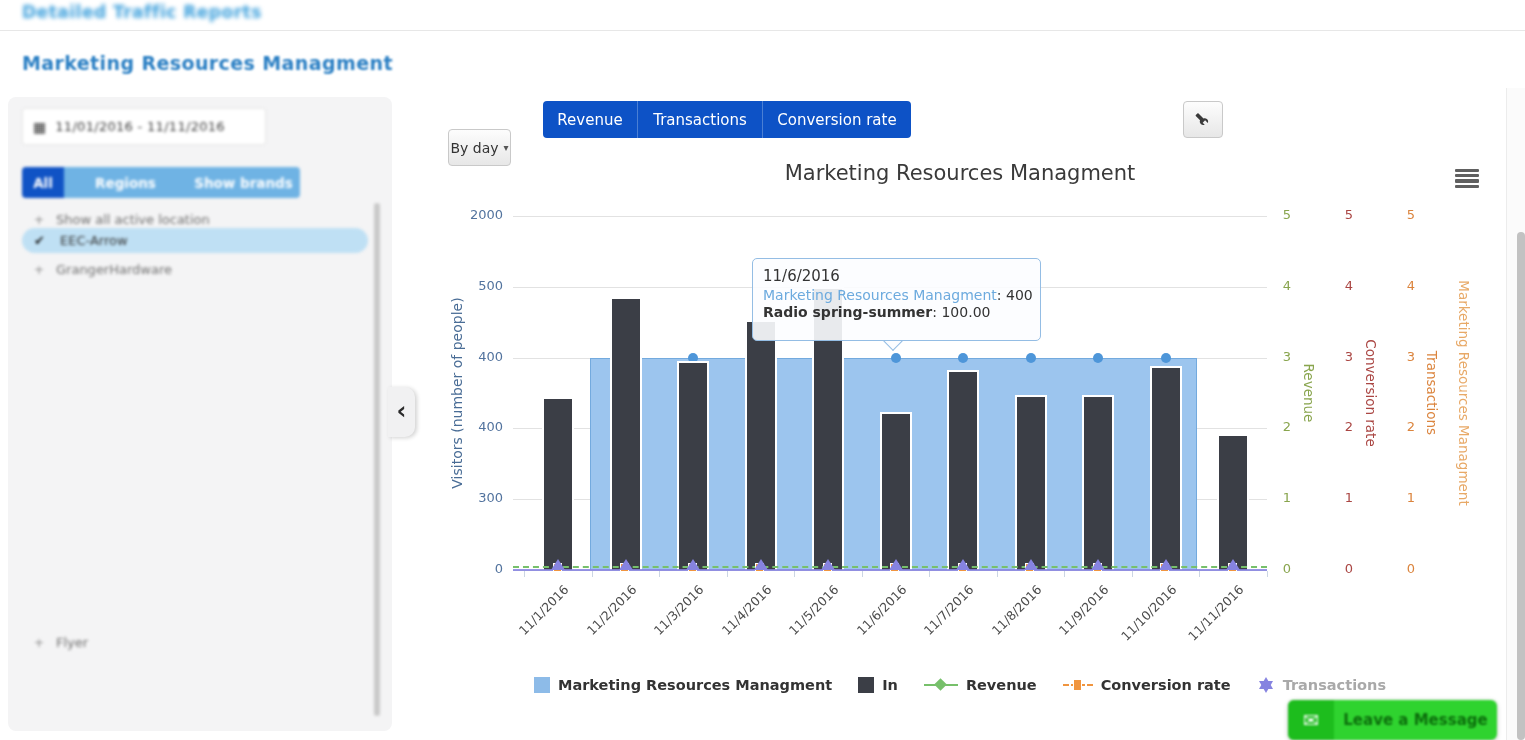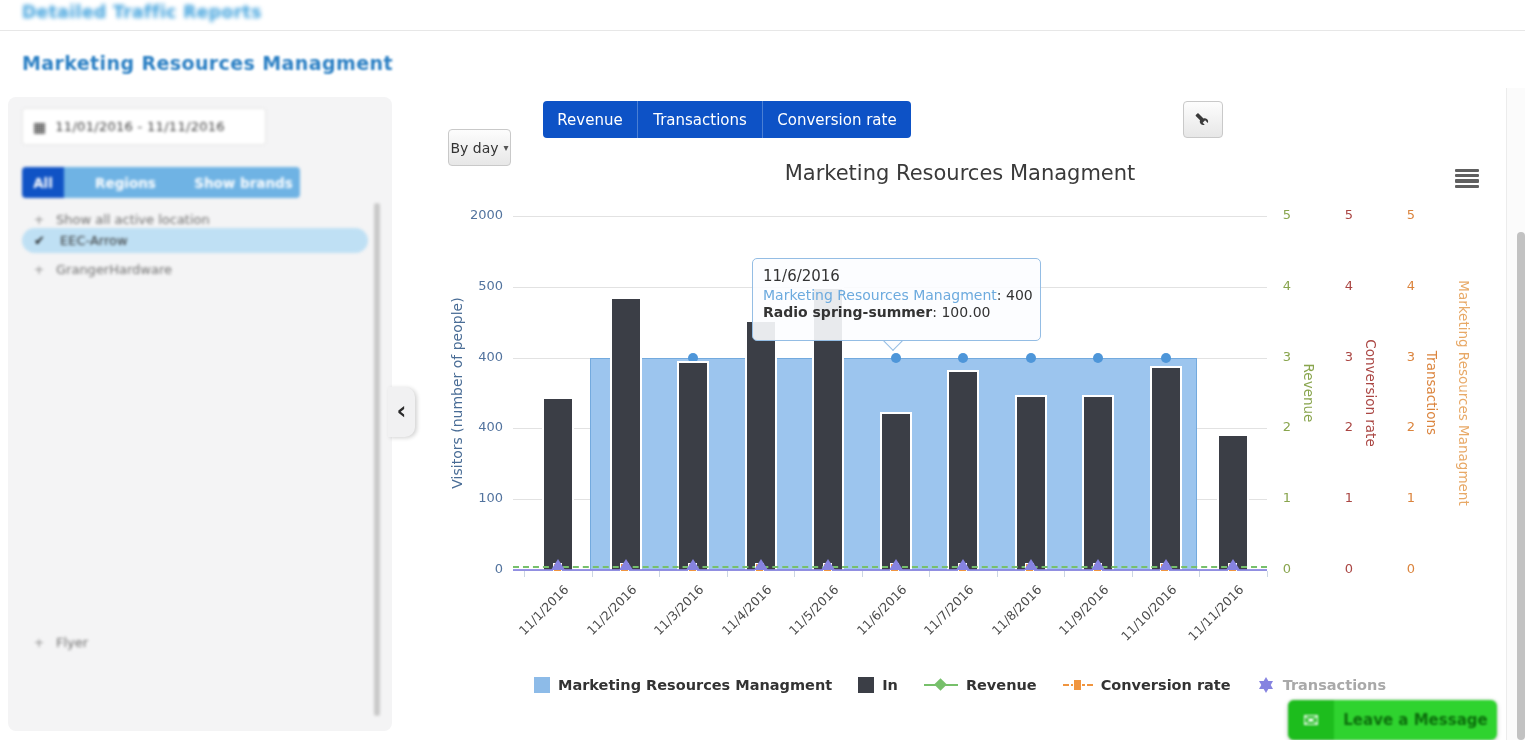--- a/index.html
+++ b/index.html
@@ -157,21 +157,21 @@
   <div class="burger">
     <div></div>
       <div></div>
       <div></div>
       <div></div>
   </div>
   <div id="chart-layer">
       <div class="gridline" style="left: 513px; top: 570px; width: 754px;"></div>
       <div class="ytick-left" style="left: 443px; top: 561px;">0</div>
       <div class="gridline" style="left: 513px; top: 499.2px; width: 754px;"></div>
-      <div class="ytick-left" style="left: 443px; top: 490.2px;">100</div>
+      <div class="ytick-left" style="left: 443px; top: 490.2px;">300</div>
       <div class="gridline" style="left: 513px; top: 428.4px; width: 754px;"></div>
       <div class="ytick-left" style="left: 443px; top: 419.4px;">400</div>
       <div class="gridline" style="left: 513px; top: 357.6px; width: 754px;"></div>
       <div class="ytick-left" style="left: 443px; top: 348.6px;">400</div>
       <div class="gridline" style="left: 513px; top: 286.8px; width: 754px;"></div>
       <div class="ytick-left" style="left: 443px; top: 277.8px;">500</div>
       <div class="gridline" style="left: 513px; top: 216px; width: 754px;"></div>
       <div class="ytick-left" style="left: 443px; top: 207px;">2000</div>
       <div class="ytick-right" style="left: 1277px; top: 561px; color: rgb(137, 165, 78);">0</div>
       <div class="ytick-right" style="left: 1277px; top: 490.2px; color: rgb(137, 165, 78);">1</div>

